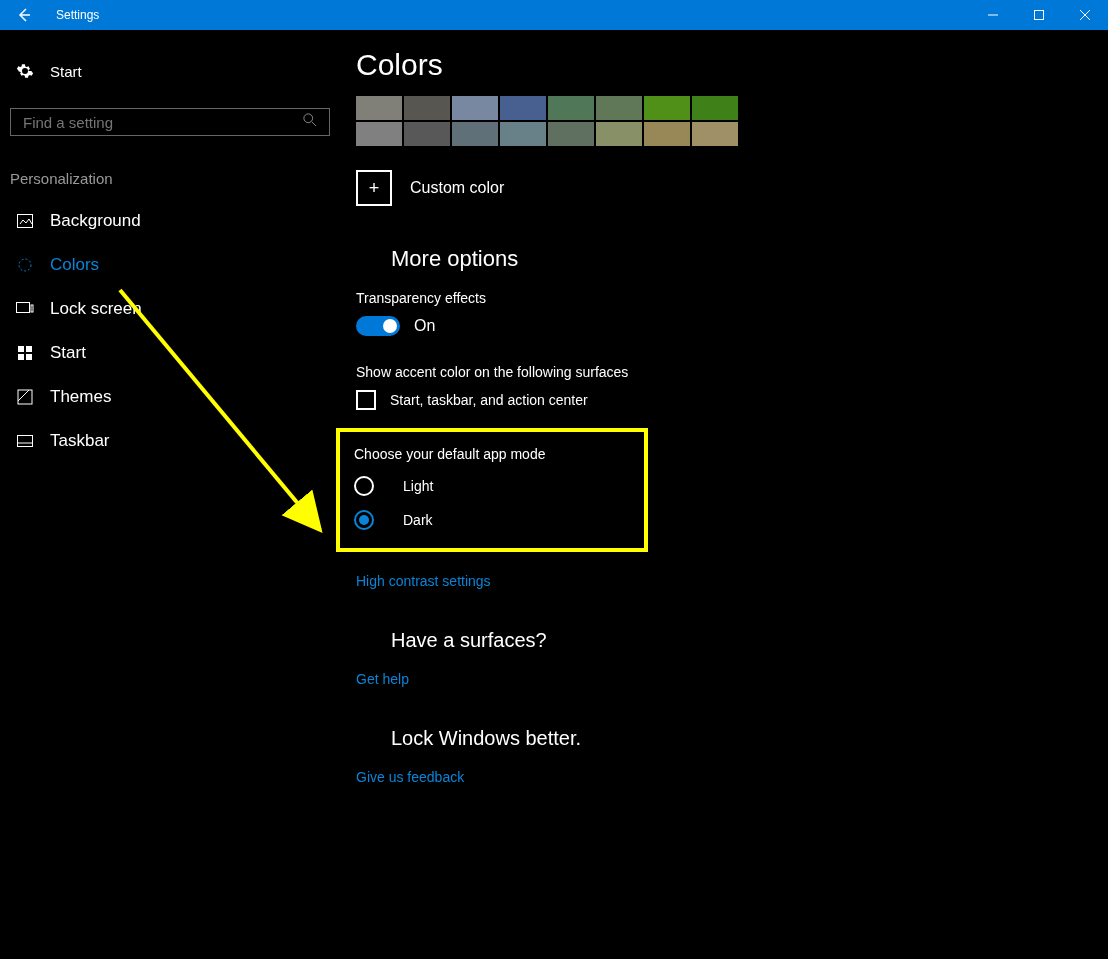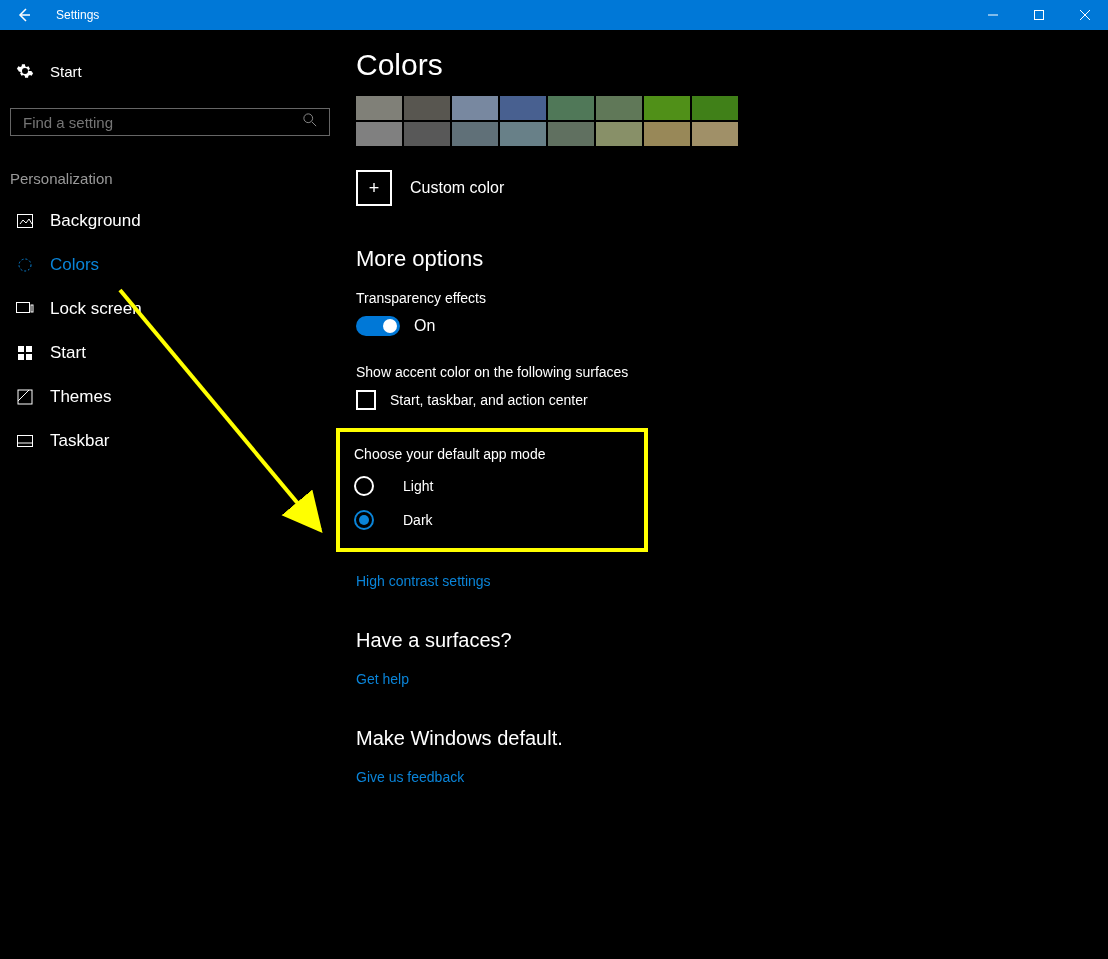--- a/index.html
+++ b/index.html
@@ -26,21 +26,21 @@
 
     .main { flex: 1; padding: 18px 0 0 16px; }
     .page-title { font-size: 30px; font-weight: 300; margin-bottom: 14px; }
 
     .color-grid { display: grid; grid-template-columns: repeat(8, 46px); gap: 2px; margin-bottom: 24px; }
     .swatch { height: 24px; cursor: pointer; }
 
     .custom-color-row { display: flex; align-items: center; gap: 18px; margin-bottom: 40px; }
     .plus-box { width: 36px; height: 36px; border: 2px solid #fff; display: flex; align-items: center; justify-content: center; font-size: 18px; cursor: pointer; }
 
-    .section-head { font-size: 22px; font-weight: 400; margin-bottom: 18px; }
+    .section-head { font-size: 22px; font-weight: 400; margin-bottom: 18px; margin-left: 35px; }
     .field-label { font-size: 14px; margin-bottom: 10px; }
 
     .toggle-row { display: flex; align-items: center; gap: 14px; margin-bottom: 28px; }
     .toggle { width: 44px; height: 20px; background: #0078d7; border-radius: 10px; position: relative; cursor: pointer; }
     .toggle::after { content: ''; position: absolute; right: 3px; top: 3px; width: 14px; height: 14px; background: #fff; border-radius: 50%; }
 
     .checkbox-row { display: flex; align-items: center; gap: 14px; margin-bottom: 18px; font-size: 14px; }
     .cb { width: 20px; height: 20px; border: 2px solid #fff; cursor: pointer; display: flex; align-items: center; justify-content: center; }
     .cb.checked { background: #0078d7; border-color: #0078d7; }
 
@@ -215,21 +215,21 @@
         <div class="radio checked"></div>
         <span>Dark</span>
       </div>
     </div>
 
     <div><a class="link">High contrast settings</a></div>
 
     <div class="section-head" style="font-size:20px">Have a surfaces?</div>
     <div><a class="link">Get help</a></div>
 
-    <div class="section-head" style="font-size:20px">Make Windows default.</div>
+    <div class="section-head" style="font-size:20px">Lock Windows better.</div>
     <div><a class="link" style="margin-bottom:0">Give us feedback</a></div>
   </div>
 </div>
 
 <svg class="arrow" style="left:110px; top:280px;" width="230" height="270">
   <defs>
       <marker id="ah" markerWidth="12" markerHeight="12" refX="9" refY="5" orient="auto">
         <path d="M0 0 L10 5 L0 10 Z" fill="#ffff00"></path>
       </marker>
     </defs>

